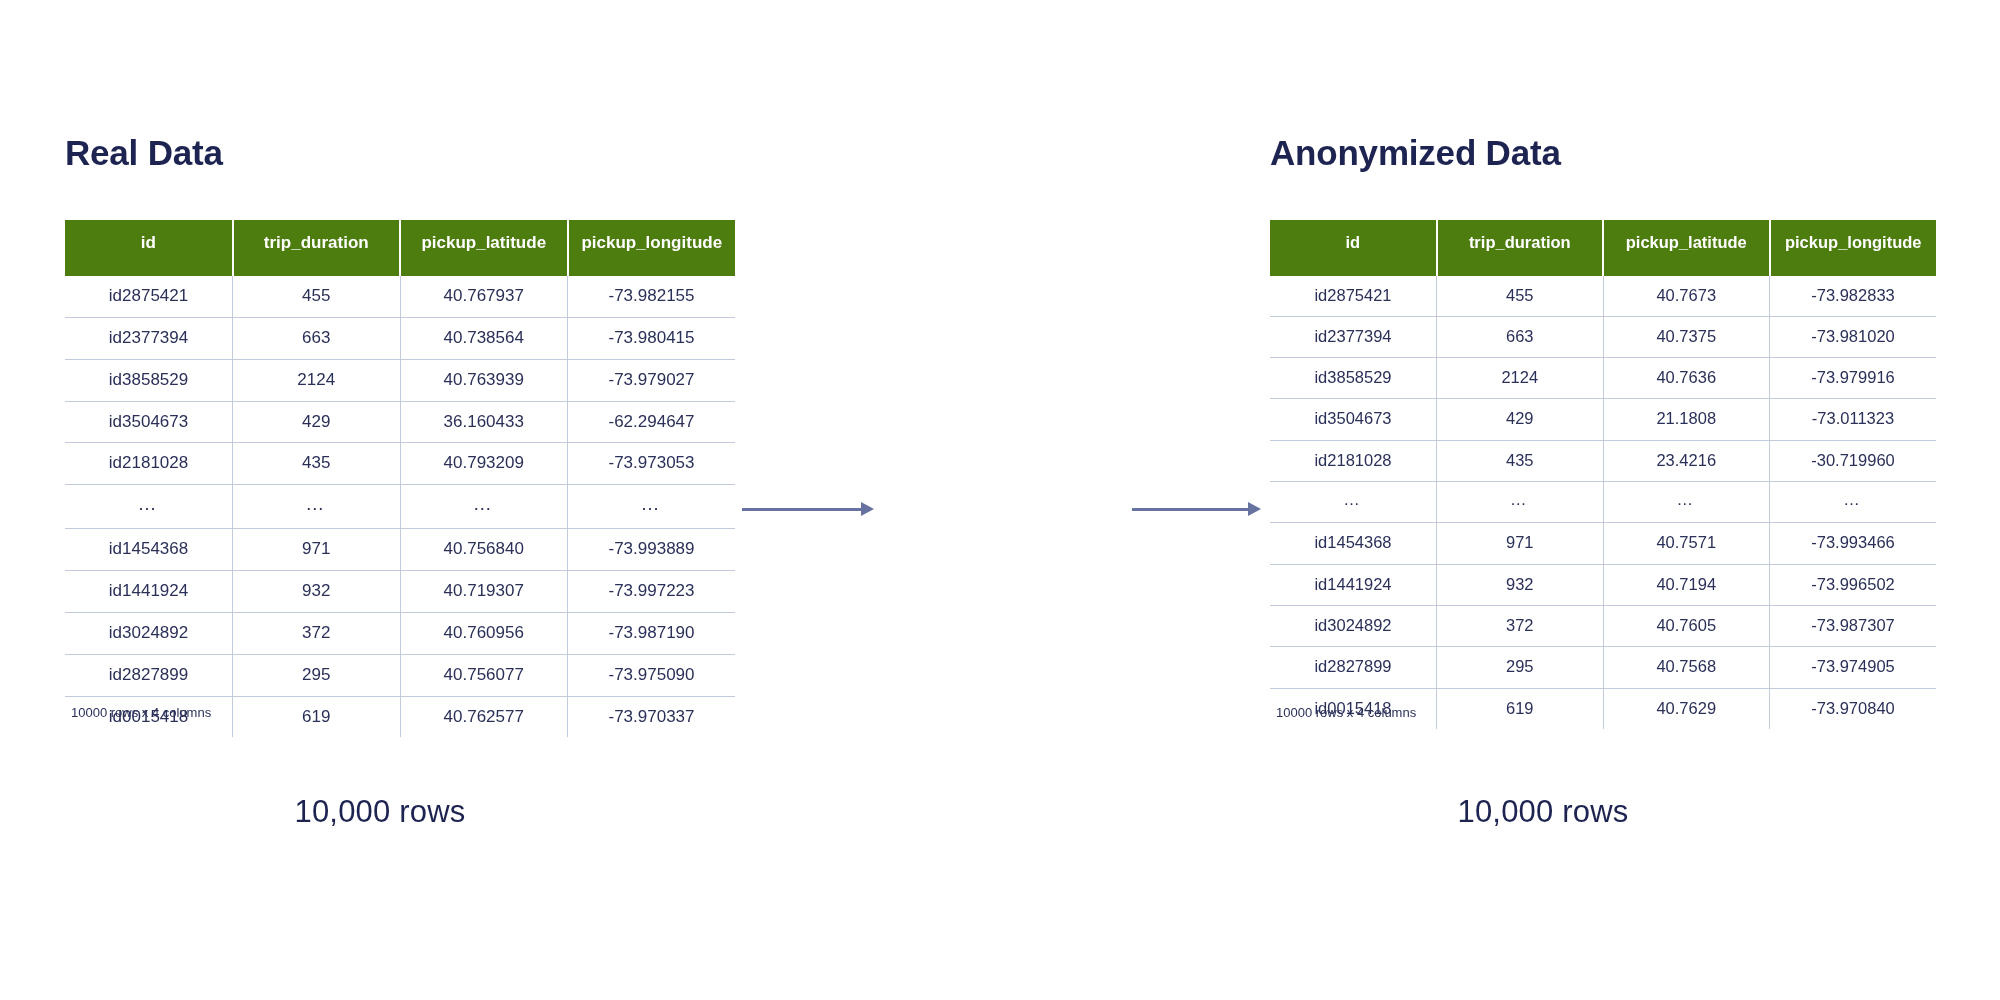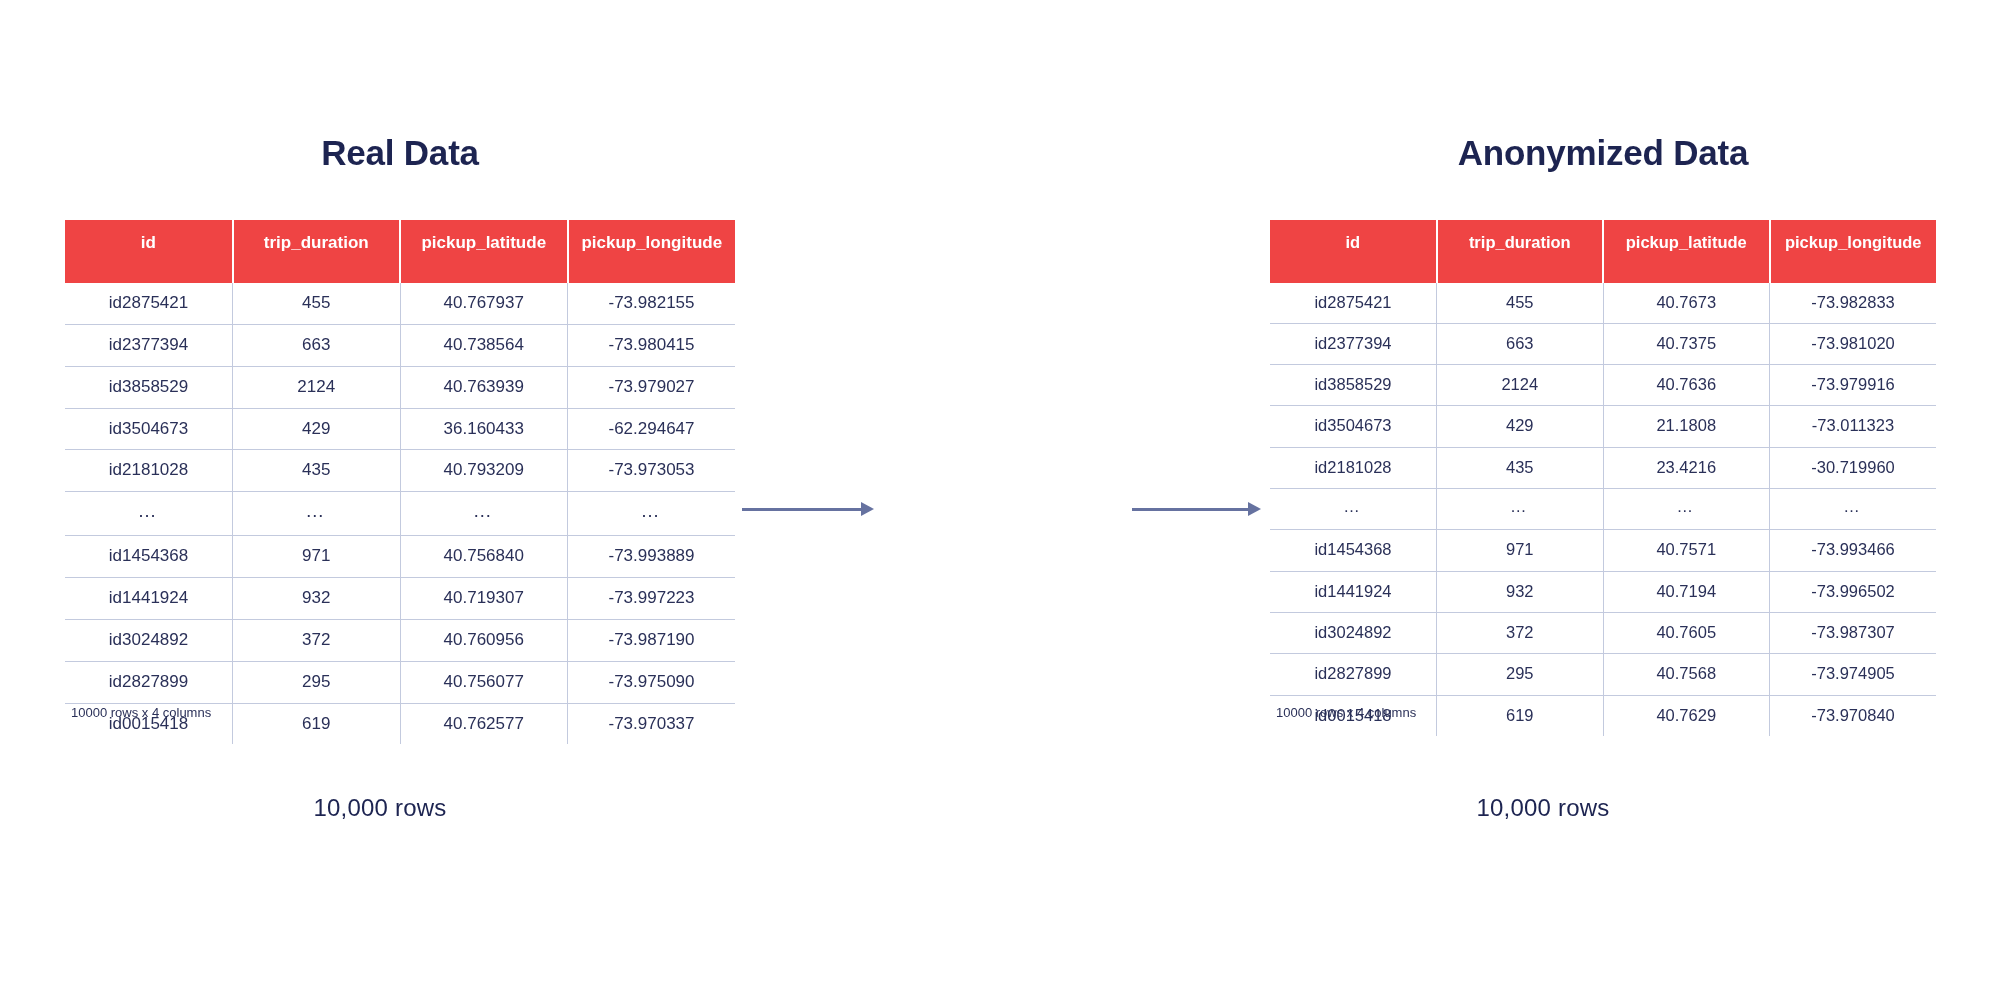--- a/index.html
+++ b/index.html
@@ -22,43 +22,43 @@
 
   
   .panel { position: absolute; top: 0; }
   .panel-left  { left: 65px;   width: 670px; }
   .panel-right { left: 1270px; width: 666px; }
 
   .panel-title {
     position: absolute;
     top: 135px;
     width: 100%;
-    text-align: center;
+    text-align: left;
     font-size: 35px;
     font-weight: bold;
     color: #1d2451;
     letter-spacing: -0.2px;
     line-height: 1;
   }
 
   
   .data-table {
     position: absolute;
     top: 220px;
     width: 100%;
     border-collapse: collapse;
     table-layout: fixed;
   }
   .data-table th {
-    background: #ef4444;
+    background: #4d7c0f;
     color: #ffffff;
     font-size: 17px;
     font-weight: bold;
     text-align: center;
-    padding: 14px 6px 32px;
+    padding: 14px 6px 25px;
     border-left: 2px solid #ffffff;
     border-right: 2px solid #ffffff;
     line-height: 1;
   }
   .data-table th:first-child { border-left: none; }
   .data-table th:last-child  { border-right: none; }
 
   .data-table td {
     font-size: 17px;
     color: #2a3058;
@@ -90,21 +90,21 @@
     font-size: 13px;
     color: #2a3058;
     white-space: nowrap;
   }
 
   .row-count {
     position: absolute;
     top: 795px;
     width: 100%;
     text-align: center;
-    font-size: 24px;
+    font-size: 31px;
     color: #1d2451;
     line-height: 1.1;
     letter-spacing: 0.2px;
   }
   .panel-left  .row-count { transform: translateX(-20px); }
   .panel-right .row-count { transform: translateX(-60px); }
 
   
   .transform-block {
     position: absolute;

